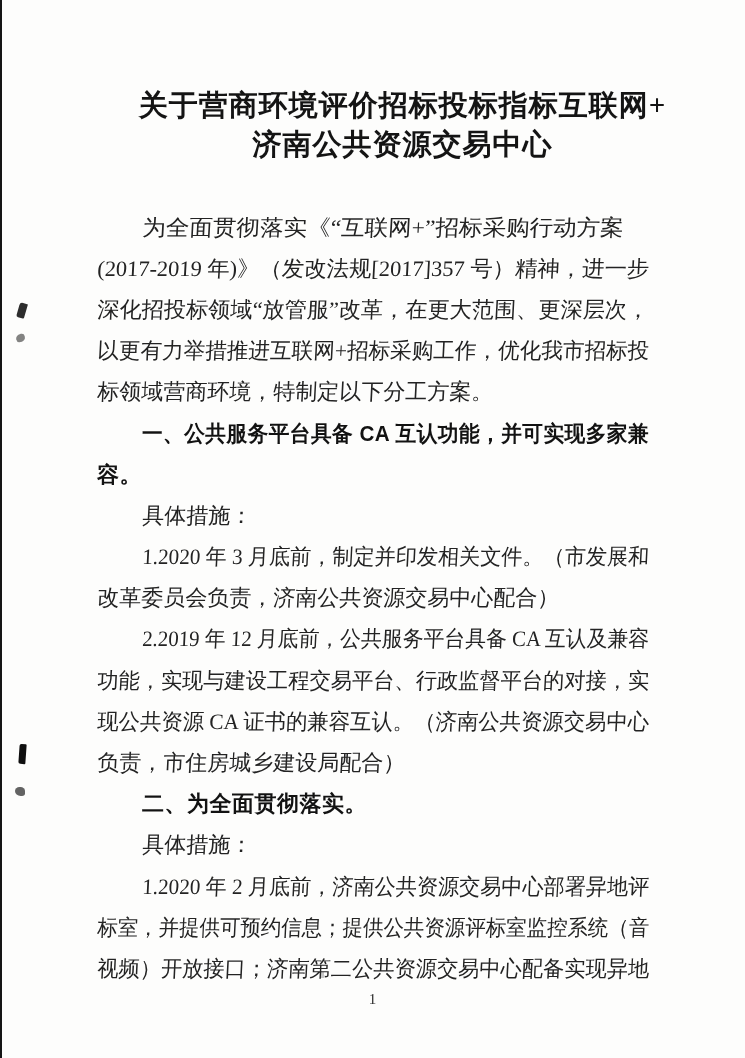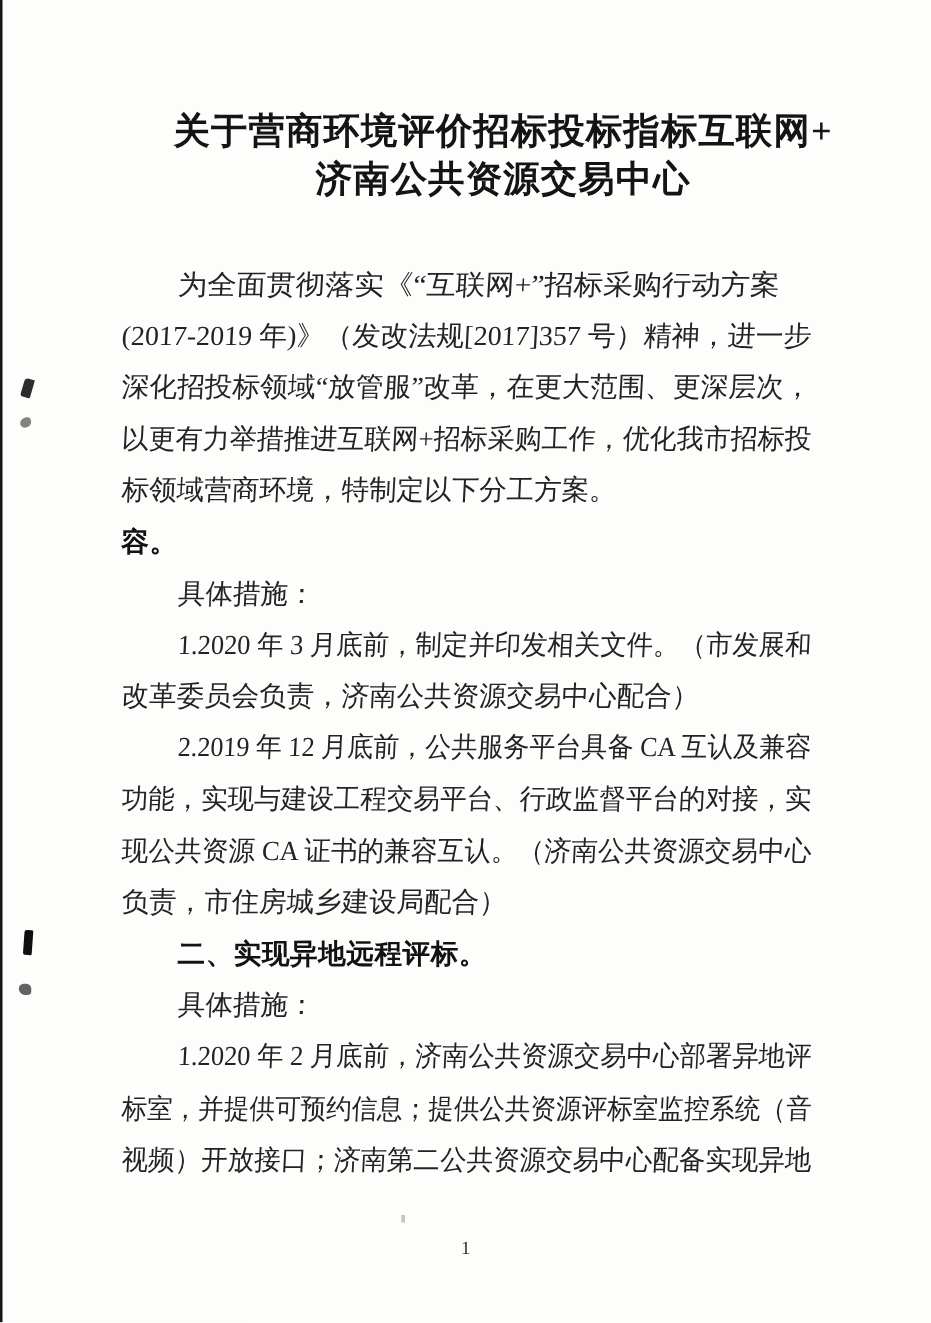--- a/index.html
+++ b/index.html
@@ -96,20 +96,23 @@
       </div>
     <div class="line fs full">
         <span class="fit" style="transform: scaleX(1.0082) skewX(-3deg);">深化招投标领域“放管服”改革，在更大范围、更深层次，</span>
       </div>
     <div class="line fs full">
         <span class="fit" style="transform: scaleX(0.9815) skewX(-3deg);">以更有力举措推进互联网+招标采购工作，优化我市招标投</span>
       </div>
     <div class="line fs">
         <span class="fit" style="transform: scaleX(1) skewX(-3deg);">标领域营商环境，特制定以下分工方案。</span>
       </div>
+    <div class="line hei indent full">
+        <span class="fit" style="transform: scaleX(0.9386);">一、公共服务平台具备 CA 互认功能，并可实现多家兼</span>
+      </div>
     <div class="line hei">
         <span class="fit" style="transform: scaleX(1);">容。</span>
       </div>
     <div class="line fs indent">
         <span class="fit" style="transform: scaleX(1) skewX(-3deg);">具体措施：</span>
       </div>
     <div class="line fs indent full">
         <span class="fit" style="transform: scaleX(0.9602) skewX(-3deg);">1.2020 年 3 月底前，制定并印发相关文件。（市发展和</span>
       </div>
     <div class="line fs">
@@ -121,21 +124,21 @@
     <div class="line fs full">
         <span class="fit" style="transform: scaleX(0.965) skewX(-3deg);">功能，实现与建设工程交易平台、行政监督平台的对接，实</span>
       </div>
     <div class="line fs full">
         <span class="fit" style="transform: scaleX(0.9712) skewX(-3deg);">现公共资源 CA 证书的兼容互认。（济南公共资源交易中心</span>
       </div>
     <div class="line fs">
         <span class="fit" style="transform: scaleX(1) skewX(-3deg);">负责，市住房城乡建设局配合）</span>
       </div>
     <div class="line hei indent">
-        <span class="fit" style="transform: scaleX(1);">二、实现异地远程评标。</span>
+        <span class="fit" style="transform: scaleX(1);">二、为全面贯彻落实。</span>
       </div>
     <div class="line fs indent">
         <span class="fit" style="transform: scaleX(1) skewX(-3deg);">具体措施：</span>
       </div>
     <div class="line fs indent full">
         <span class="fit" style="transform: scaleX(0.9602) skewX(-3deg);">1.2020 年 2 月底前，济南公共资源交易中心部署异地评</span>
       </div>
     <div class="line fs full">
         <span class="fit" style="transform: scaleX(0.9293) skewX(-3deg);">标室，并提供可预约信息；提供公共资源评标室监控系统（音</span>
       </div>

